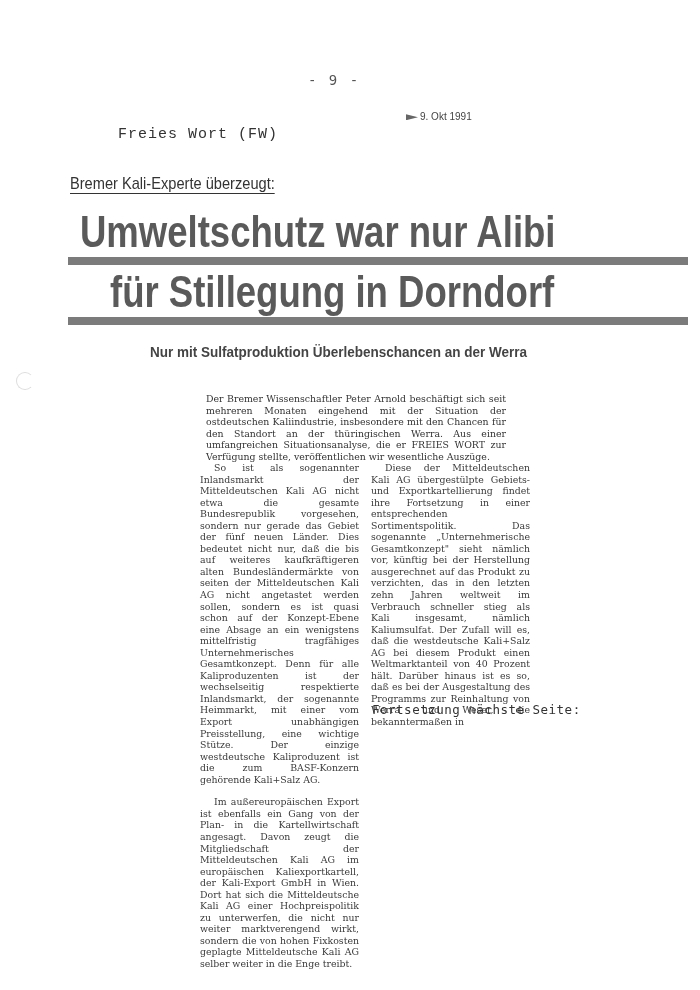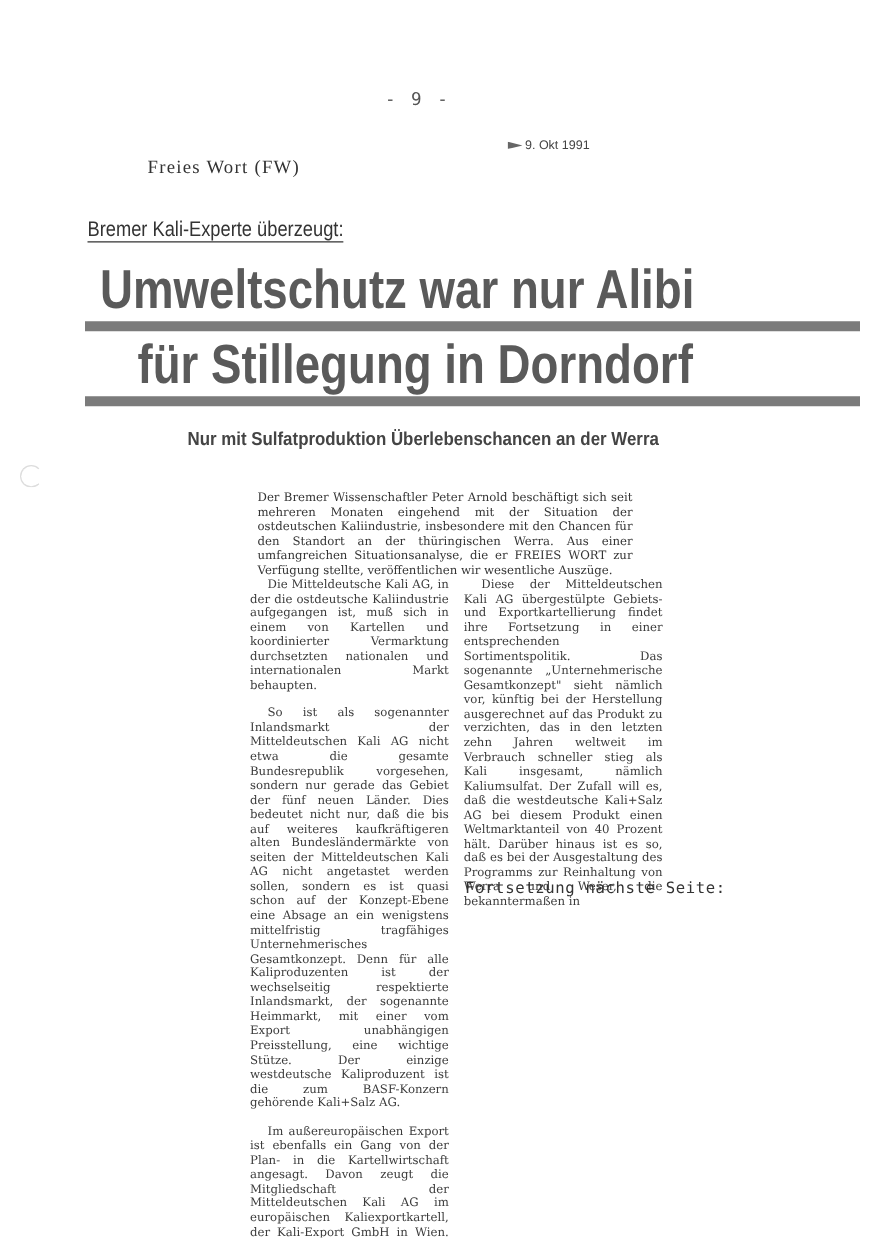--- a/index.html
+++ b/index.html
@@ -1,20 +1,20 @@
 <!DOCTYPE html>
 <html><head>
 <meta charset="utf-8">
 <style>
   html, body { margin: 0; padding: 0; background: #ffffff; }
   body { width: 700px; height: 990px; position: relative; overflow: hidden;
          font-family: "DejaVu Serif", serif; color: #2a2a2a; }
   .abs { position: absolute; }
   .page-num { left: 308px; top: 72px; font-family: "DejaVu Sans Mono", monospace; font-size: 14px; color: #555; letter-spacing: 2px; }
-  .source { left: 118px; top: 126px; font-family: Liberation Serif, serif; font-size: 15px; color: #333; letter-spacing: 1px; }
+  .source { left: 118px; top: 126px; font-family: Liberation Mono, monospace; font-size: 15px; color: #333; letter-spacing: 1px; }
   .date { left: 406px; top: 111px; font-family: "Liberation Sans", sans-serif; font-size: 10px; color: #444; }
   .date .flag { display: inline-block; width: 12px; height: 6px; background: #666; margin-right: 2px; vertical-align: middle; clip-path: polygon(0 0, 100% 50%, 0 100%); }
   .kicker { left: 70px; top: 174px; font-family: "Liberation Sans", sans-serif; font-size: 17px; color: #333; transform: scaleX(0.86); transform-origin: left; border-bottom: 1px solid #333; line-height: 19px; }
   .headline { font-family: "Liberation Sans", sans-serif; font-weight: bold; color: #5a5a5a; font-size: 44px; line-height: 44px; white-space: nowrap; transform-origin: left; letter-spacing: 0px; }
   .h1 { left: 80px; top: 210px; transform: scaleX(0.83); }
   .h2 { left: 110px; top: 270px; transform: scaleX(0.83); }
   .bar { background: #7b7b7b; height: 8px; }
   .bar1 { left: 68px; top: 257px; width: 620px; }
   .bar2 { left: 68px; top: 317px; width: 620px; }
   .subhead { left: 150px; top: 343px; font-family: "Liberation Sans", sans-serif; font-weight: bold; font-size: 15px; color: #444; transform: scaleX(0.9); transform-origin: left; white-space: nowrap; }
@@ -37,21 +37,20 @@
 <div class="abs kicker">Bremer Kali-Experte überzeugt:</div>
 <div class="abs headline h1">Umweltschutz war nur Alibi</div>
 <div class="abs bar bar1"></div>
 <div class="abs headline h2">für Stillegung in Dorndorf</div>
 <div class="abs bar bar2"></div>
 <div class="abs subhead">Nur mit Sulfatproduktion Überlebenschancen an der Werra</div>
 
 <div class="abs intro">Der Bremer Wissenschaftler Peter Arnold beschäftigt sich seit mehreren Monaten eingehend mit der Situation der ostdeutschen Kaliindustrie, insbesondere mit den Chancen für den Standort an der thüringischen Werra. Aus einer umfangreichen Situationsanalyse, die er FREIES WORT zur Verfügung stellte, veröffentlichen wir wesentliche Auszüge.</div>
 
 <div class="abs col col1">
-  <p>Die Mitteldeutsche Kali AG, in der die ostdeutsche Kaliindustrie aufgegangen ist, muß sich in einem von Kartellen und koordinierter Vermarktung durchsetzten nationalen und internationalen Markt behaupten.</p>
   <p>So ist als sogenannter Inlandsmarkt der Mitteldeutschen Kali AG nicht etwa die gesamte Bundesrepublik vorgesehen, sondern nur gerade das Gebiet der fünf neuen Länder. Dies bedeutet nicht nur, daß die bis auf weiteres kaufkräftigeren alten Bundesländermärkte von seiten der Mitteldeutschen Kali AG nicht angetastet werden sollen, sondern es ist quasi schon auf der Konzept-Ebene eine Absage an ein wenigstens mittelfristig tragfähiges Unternehmerisches Gesamtkonzept. Denn für alle Kaliproduzenten ist der wechselseitig respektierte Inlandsmarkt, der sogenannte Heimmarkt, mit einer vom Export unabhängigen Preisstellung, eine wichtige Stütze. Der einzige westdeutsche Kaliproduzent ist die zum BASF-Konzern gehörende Kali+Salz AG.</p>
   <p>Im außereuropäischen Export ist ebenfalls ein Gang von der Plan- in die Kartellwirtschaft angesagt. Davon zeugt die Mitgliedschaft der Mitteldeutschen Kali AG im europäischen Kaliexportkartell, der Kali-Export GmbH in Wien. Dort hat sich die Mitteldeutsche Kali AG einer Hochpreispolitik zu unterwerfen, die nicht nur weiter marktverengend wirkt, sondern die von hohen Fixkosten geplagte Mitteldeutsche Kali AG selber weiter in die Enge treibt.</p>
 </div>
 
 <div class="abs col col2">
   <p>Diese der Mitteldeutschen Kali AG übergestülpte Gebiets- und Exportkartellierung findet ihre Fortsetzung in einer entsprechenden Sortimentspolitik. Das sogenannte „Unternehmerische Gesamtkonzept" sieht nämlich vor, künftig bei der Herstellung ausgerechnet auf das Produkt zu verzichten, das in den letzten zehn Jahren weltweit im Verbrauch schneller stieg als Kali insgesamt, nämlich Kaliumsulfat. Der Zufall will es, daß die westdeutsche Kali+Salz AG bei diesem Produkt einen Weltmarktanteil von 40 Prozent hält. Darüber hinaus ist es so, daß es bei der Ausgestaltung des Programms zur Reinhaltung von Werra und Weser, die bekanntermaßen in</p>
 </div>
 
 <div class="abs cont">Fortsetzung nächste Seite:</div>
 

